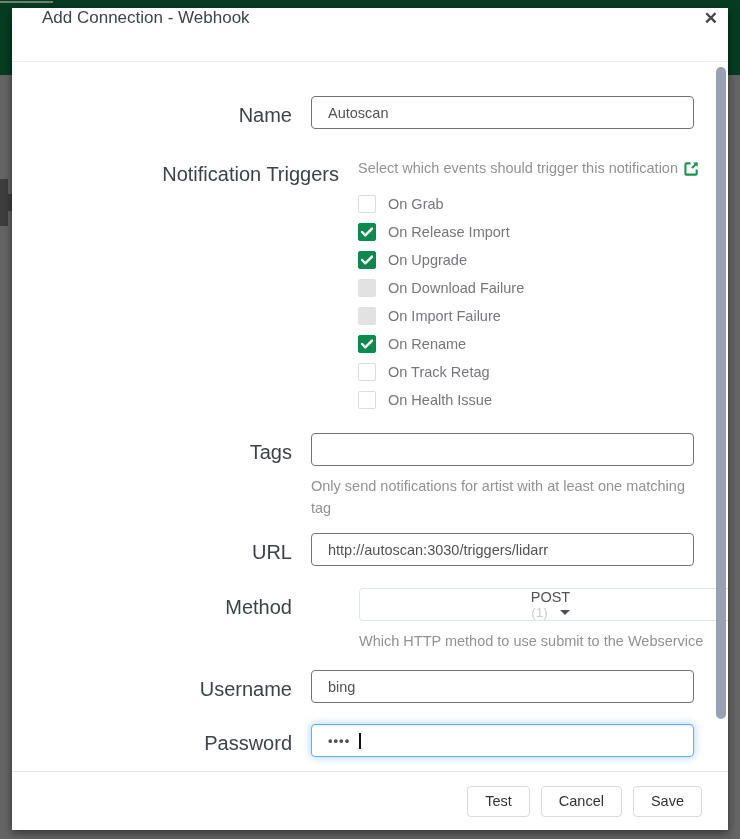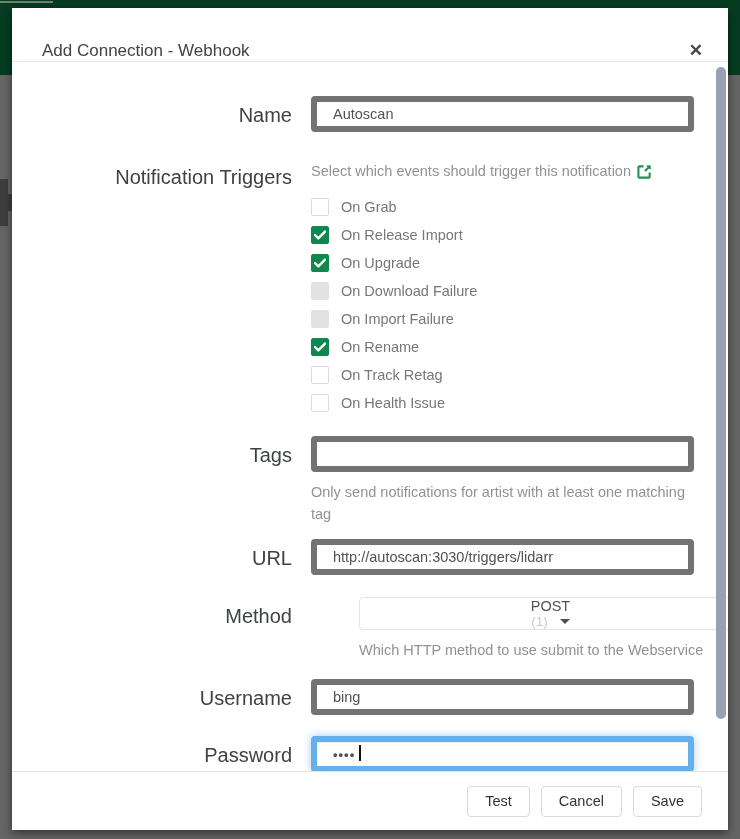--- a/index.html
+++ b/index.html
@@ -16,22 +16,22 @@
   .bg-blob { position: absolute; left: 0; top: 179px; width: 8px; height: 47px; background: #3e3e3e; }
   .bg-blob-notch { position: absolute; left: 0; top: 194px; width: 14px; height: 17px; background: #3e3e3e; border-radius: 0 3px 3px 0; }
 
   
   .modal {
     position: absolute; left: 12px; top: 8px; width: 716px; height: 822px;
     background: #ffffff; box-shadow: 0 3px 9px rgba(0,0,0,.5);
     display: flex; flex-direction: column;
   }
   .modal-header {
-    height: 54px; flex: 0 0 54px; display: flex; align-items: flex-end;
-    justify-content: space-between; padding: 0 23px 0 30px;
+    height: 54px; flex: 0 0 54px; display: flex; align-items: flex-start;
+    justify-content: space-between; padding: 0 8px 0 30px;
     border-bottom: 1px solid #eaeaea;
   }
   .modal-title { font-size: 17px; color: #404349; }
   .close-btn {
     background: none; border: none; font-size: 17px; font-weight: bold;
     color: #474747; cursor: pointer; line-height: 1; padding: 2px;
     font-family: "Liberation Sans", sans-serif;
   }
   .modal-body {
     flex: 1 1 auto; position: relative; padding-top: 34px; overflow: hidden;
@@ -43,40 +43,40 @@
 
   
   .form-row { display: flex; }
   .form-label {
     width: 280px; text-align: right; padding-top: 8px;
     font-size: 20px; color: #3e4247; flex: 0 0 280px;
   }
   .form-control { margin-left: 19px; width: 381px; }
 
   .text-input {
-    width: 383px; height: 33px; border: 6px solid #737373; border-radius: 4px;
-    padding: 12px 16px; font-size: 14.5px; color: #515253; outline: none;
+    width: 383px; height: 33px; border: 1px solid #737373; border-radius: 4px;
+    padding: 0 16px; font-size: 14.5px; color: #515253; outline: none;
     font-family: "Liberation Sans", sans-serif; background: #fff;
   }
   .text-input::placeholder { color: #aaa; }
   .focused {
     border-color: #66afe9;
     box-shadow: inset 0 1px 1px rgba(0,0,0,.075), 0 0 8px rgba(102,175,233,.6);
     font-weight: bold; letter-spacing: 1px; font-size: 13px;
   }
   .helper-text {
     margin-top: 9px; font-size: 14.5px; line-height: 22px; color: #909293;
   }
   .helper-text-inline {
     padding-top: 8px; font-size: 14.5px; color: #909293;
     display: flex; align-items: center; gap: 6px;
   }
 
   .mb-name { margin-bottom: 26px; }
-  .mb-triggers { margin-bottom: 19px; }
+  .mb-triggers { margin-bottom: 19px; padding-left: 47px; }
   .mb-tags { margin-bottom: 14px; }
   .mb-url { margin-bottom: 22px; }
   .mb-method { margin-bottom: 18px; gap: 48px; }
   .mb-username { margin-bottom: 21px; }
 
   
   .trigger-list { margin-top: 14px; }
   .trigger-row { display: flex; align-items: center; height: 28px; }
   .cb {
     width: 18px; height: 18px; border-radius: 2px; flex: 0 0 18px;

